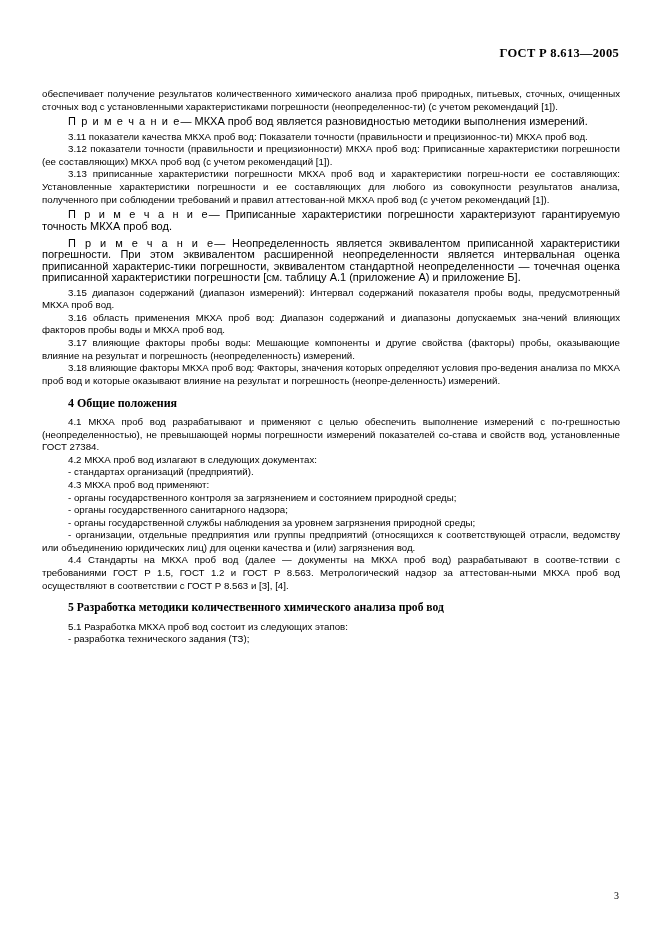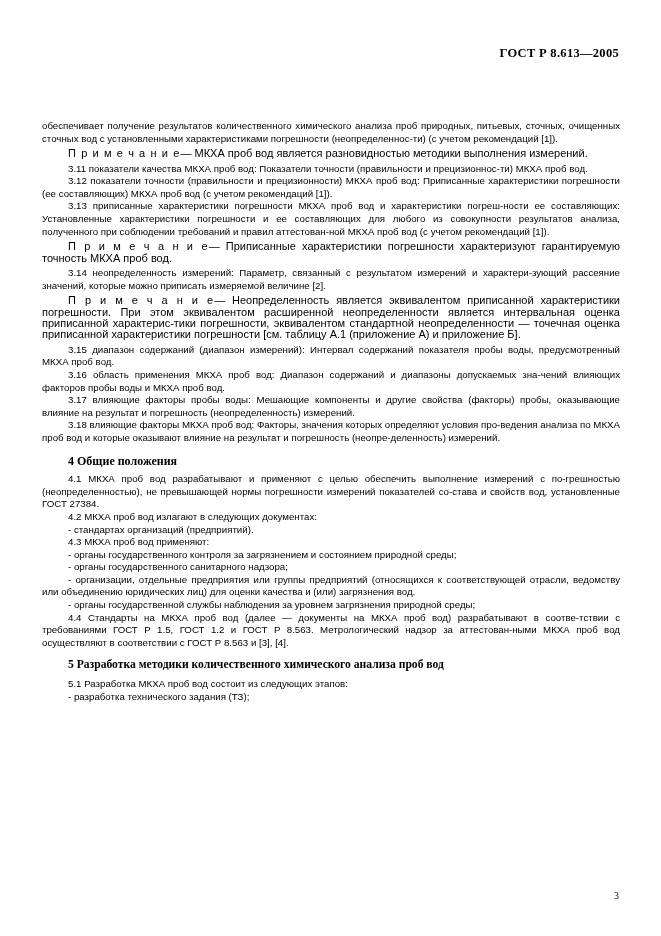--- a/index.html
+++ b/index.html
@@ -30,21 +30,20 @@
     font-family: "Liberation Serif", serif;
     font-weight: bold;
     font-size: 12.5px;
     letter-spacing: 0.3px;
   }
   .content {
     position: absolute;
     left: 42px;
     top: 88px;
     width: 578px;
-    margin-top: 32px;
   }
   p {
     margin: 0 0 0 0;
     font-size: 9.7px;
     line-height: 12.6px;
     text-align: justify;
     text-justify: inter-word;
   }
   .note {
     font-size: 11px;
@@ -108,21 +107,20 @@
     <p class="ind"><span class="b">3.12 </span><span class="b">показатели точности  (правильности и прецизионности) МКХА проб вод</span><span>: Приписанные характеристики погрешности (ее составляющих)  МКХА проб вод  (с учетом рекомендаций [1]).</span></p>
 
     <p class="ind"><span class="b">3.13 </span><span class="b">приписанные характеристики погрешности МКХА проб вод  и  характеристики погреш-ности ее составляющих</span><span>: Установленные характеристики погрешности и  ее составляющих для любого из совокупности   результатов анализа, полученного при соблюдении требований и правил аттестован-ной  МКХА проб вод (с учетом рекомендаций [1]).</span></p>
 
     <div class="gap3"></div>
 
     <p class="note ind-note"><span class="lbl">П р и м е ч а н и е</span><span>—  Приписанные  характеристики  погрешности  характеризуют  гарантируемую  точность МКХА проб вод.</span></p>
 
     <div class="gap3"></div>
 
-    <p class="ind"><span class="b">3.14 </span><span class="b">неопределенность измерений</span><span>: Параметр, связанный с результатом измерений и характери-зующий рассеяние значений, которые можно приписать измеряемой величине   [2].</span></p>
 
     <div class="gap3"></div>
 
     <p class="note ind-note"><span class="lbl">П р и м е ч а н и е</span><span>— Неопределенность является эквивалентом приписанной характеристики погрешности. При этом эквивалентом расширенной неопределенности является интервальная оценка приписанной характерис-тики погрешности, эквивалентом стандартной неопределенности — точечная оценка приписанной характеристики погрешности [см. таблицу А.1 (приложение А) и приложение Б].</span></p>
 
     <div class="gap3"></div>
 
     <p class="ind"><span class="b">3.15 </span><span class="b">диапазон  содержаний  (диапазон  измерений)</span><span>:  Интервал  содержаний показателя  пробы воды, предусмотренный МКХА проб вод.</span></p>
 
     <p class="ind"><span class="b">3.16 </span><span class="b">область применения МКХА проб вод</span><span>: Диапазон содержаний и диапазоны допускаемых  зна-чений влияющих  факторов пробы воды и МКХА проб вод.</span></p>
@@ -136,22 +134,22 @@
     <p class="sec-title">4 Общие положения</p>
 
     <div class="gap6"></div>
 
     <p class="ind">4.1 МКХА проб вод разрабатывают и применяют с целью обеспечить выполнение измерений с по-грешностью (неопределенностью), не превышающей нормы погрешности измерений показателей со-става и свойств вод, установленные  ГОСТ 27384.</p>
     <p class="ind">4.2 МКХА проб вод  излагают в следующих документах:</p>
     <p class="ind">- стандартах организаций (предприятий).</p>
     <p class="ind">4.3  МКХА проб вод применяют:</p>
     <p class="ind">- органы государственного контроля за загрязнением и состоянием природной среды;</p>
     <p class="ind">- органы государственного санитарного надзора;</p>
+    <p class="ind">- органы государственной службы наблюдения за уровнем загрязнения природной среды;</p>
     <p class="ind">- организации, отдельные предприятия или группы предприятий (относящихся к соответствующей отрасли, ведомству или объединению юридических лиц) для оценки качества и (или) загрязнения вод.</p>
-    <p class="ind">- органы государственной службы наблюдения за уровнем загрязнения природной среды;</p>
     <p class="ind">4.4 Стандарты на МКХА проб вод (далее — документы на МКХА проб вод) разрабатывают в соотве-тствии с требованиями  ГОСТ Р 1.5, ГОСТ 1.2 и ГОСТ Р 8.563.  Метрологический  надзор за аттестован-ными МКХА проб вод осуществляют в соответствии с  ГОСТ Р 8.563 и [3], [4].</p>
 
     <div class="gap10"></div>
 
     <p class="sec-title-2">5 Разработка методики количественного химического анализа проб вод</p>
 
     <div class="gap6"></div>
 
     <p class="ind">5.1 Разработка  МКХА проб вод  состоит из следующих этапов:</p>
     <p class="ind">- разработка технического задания (ТЗ);</p>

